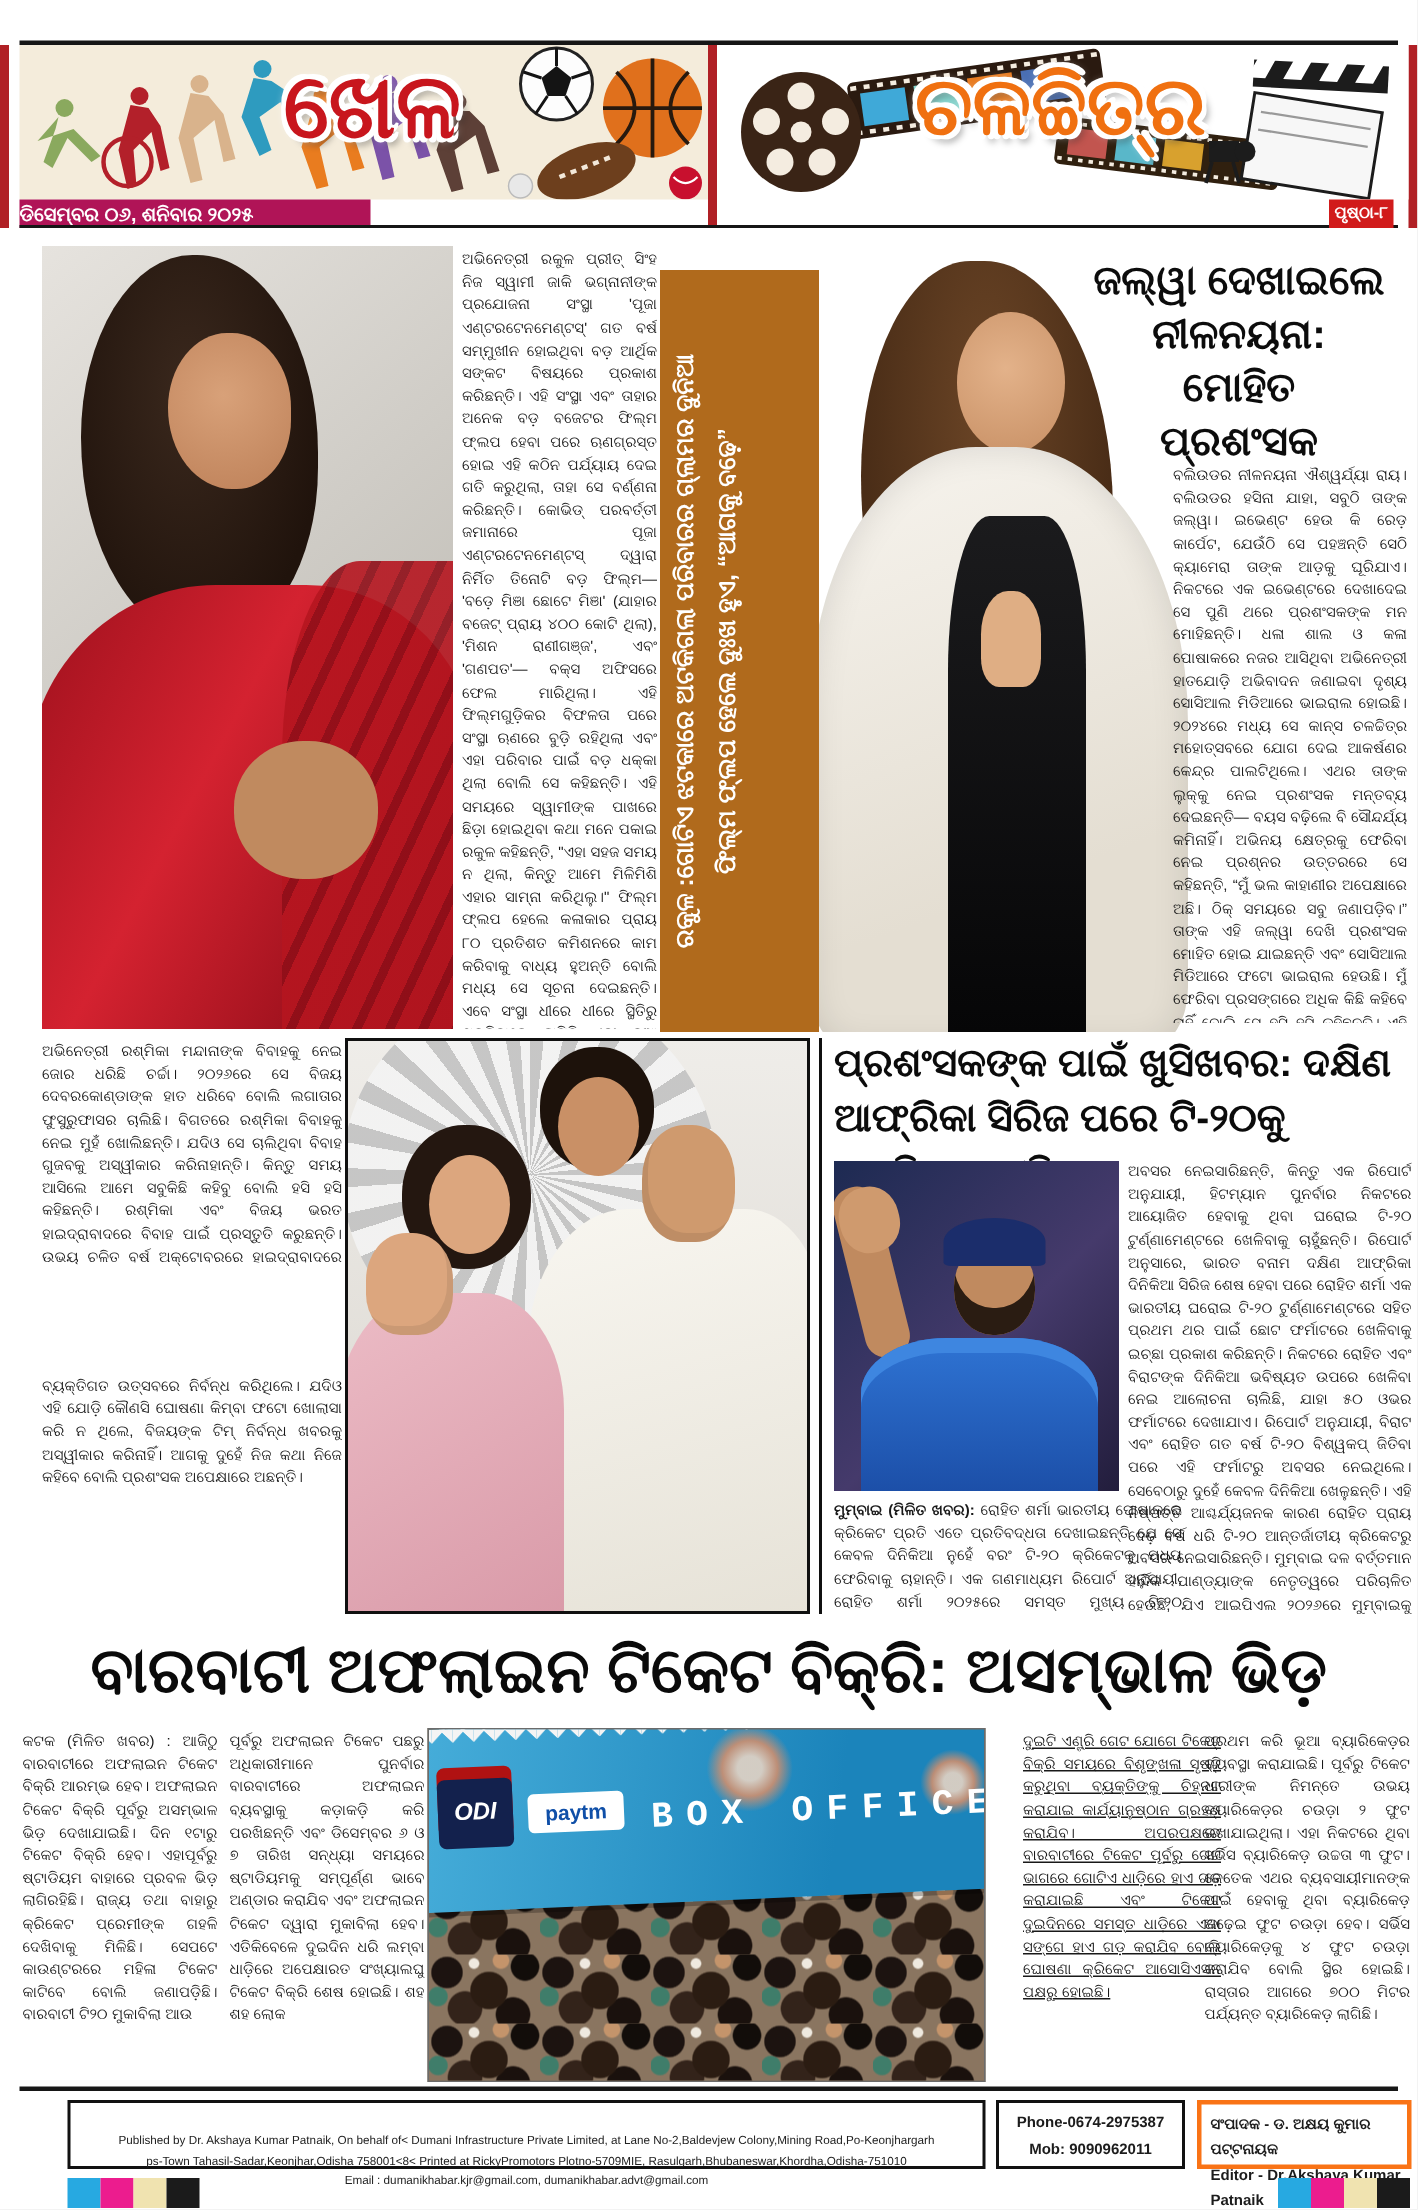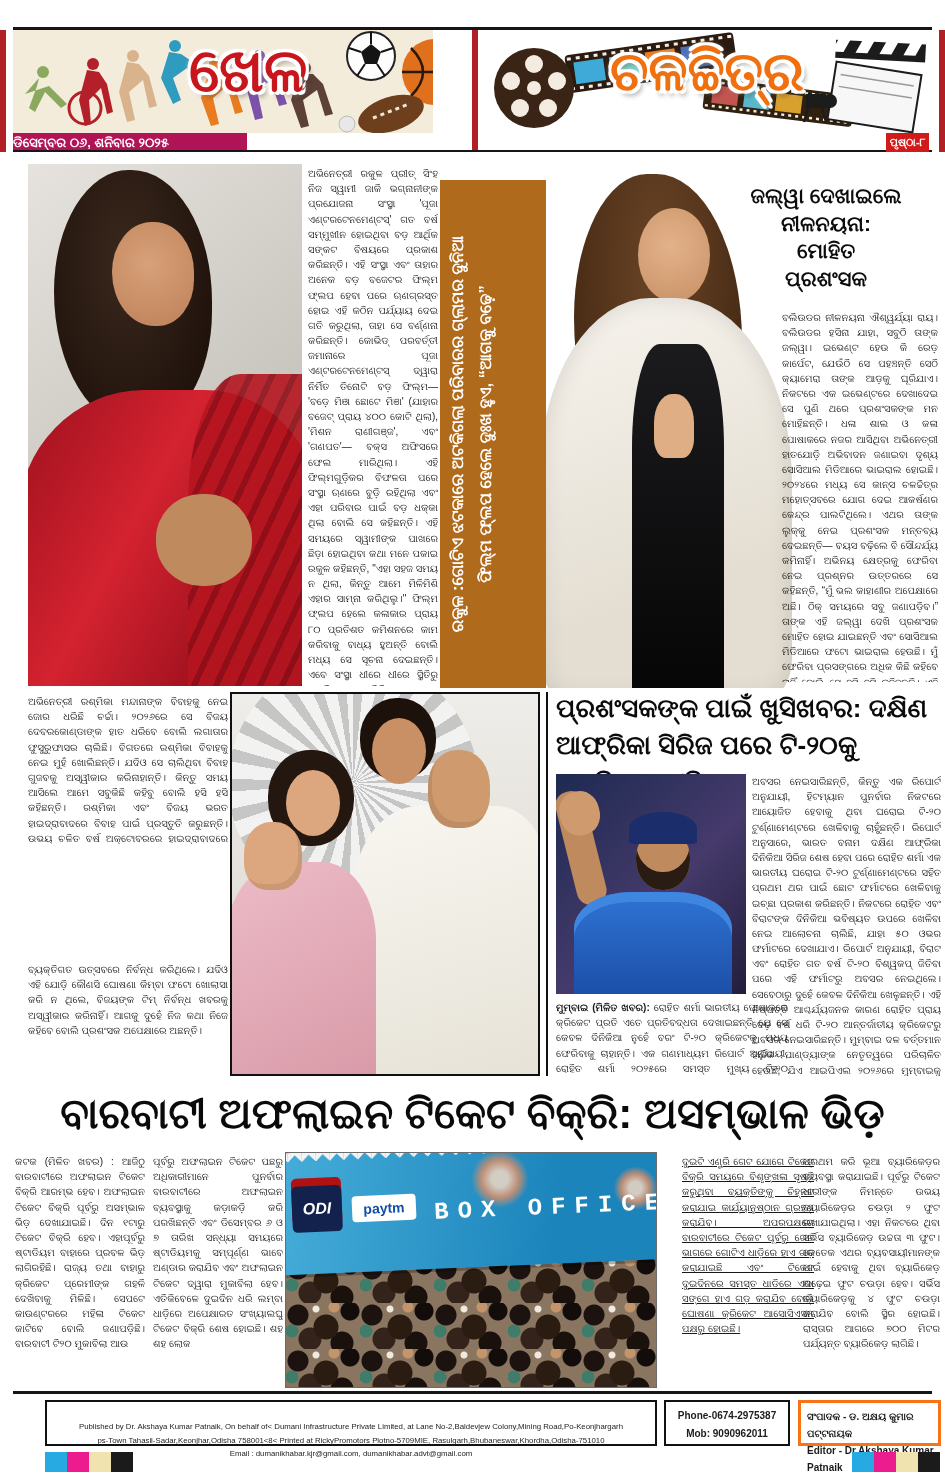--- a/index.html
+++ b/index.html
@@ -1,21 +1,21 @@
 <!DOCTYPE html>
 <html><head>
 <meta charset="utf-8">
 <style>
   html,body{margin:0;padding:0;background:#e9e9e9;}
   #page{position:relative;width:945px;height:1473px;background:#ffffff;margin:0 auto;
         font-family:"Liberation Sans","DejaVu Sans",sans-serif;color:#1c1c1c;overflow:hidden;}
   .abs{position:absolute;}
   .rule{background:#161616;}
   
-  .mast-left{left:13px;top:30px;width:420px;height:103px;background:#f4ecdb;overflow:hidden;}
+  .mast-left{left:13px;top:30px;width:459px;height:103px;background:#f4ecdb;overflow:hidden;}
   .mast-right{left:478px;top:30px;width:461px;height:103px;background:#ffffff;overflow:hidden;}
   .edge-red{width:6px;height:122px;top:30px;background:#b02025;}
   .khela-title{position:absolute;left:176px;top:6px;font-size:60px;font-weight:bold;color:#c8161d;
     text-shadow:-3px -3px 0 #fff,3px -3px 0 #fff,-3px 3px 0 #fff,3px 3px 0 #fff,0 0 7px #fff,4px 5px 5px rgba(0,0,0,.35);}
   .cine-title{position:absolute;left:132px;top:10px;font-size:54px;font-weight:bold;color:#f07010;
     text-shadow:-3px -3px 0 #fff,3px -3px 0 #fff,-3px 3px 0 #fff,3px 3px 0 #fff,0 0 7px #fff,4px 5px 5px rgba(0,0,0,.35);}
   .date-bar{left:13px;top:133px;width:234px;height:19px;background:#b01457;color:#fff;font-size:13px;
     font-weight:bold;text-align:left;line-height:19px;}
   .page-box{left:886px;top:133px;width:43px;height:19px;background:#d11b1b;color:#fff;font-size:11px;
     font-weight:bold;text-align:center;line-height:19px;}
@@ -33,22 +33,22 @@
   .rk-drape{position:absolute;left:160px;top:210px;width:130px;height:330px;background:repeating-linear-gradient(115deg,#b5151f 0 14px,#8f0e18 14px 20px);border-radius:40% 0 0 0;opacity:.9;}
   .pull-quote{left:440px;top:180px;width:106px;height:508px;background:#b06a1c;overflow:hidden;}
   .pq-inner{position:absolute;left:50%;top:50%;width:508px;height:100px;transform:translate(-50%,-50%) rotate(-90deg);
     color:#fff;font-weight:bold;font-size:16.5px;line-height:1.7;text-align:center;}
   .aish-area{left:546px;top:158px;width:395px;height:530px;background:#fff;overflow:hidden;}
   .ai-hair{position:absolute;left:28px;top:16px;width:168px;height:330px;background:radial-gradient(ellipse at 50% 30%,#6b4526,#4a2d17 70%);border-radius:46% 54% 40% 60%;}
   .ai-face{position:absolute;left:92px;top:50px;width:72px;height:94px;background:radial-gradient(circle at 45% 40%,#e3b28a,#c78f64);border-radius:50%;}
   .ai-shawl{position:absolute;left:-6px;top:140px;width:252px;height:400px;background:linear-gradient(160deg,#f7f4ee,#e4ded2 70%);border-radius:44% 46% 10% 10%;box-shadow:inset 0 0 24px rgba(0,0,0,.12);}
   .ai-dress{position:absolute;left:86px;top:186px;width:92px;height:344px;background:linear-gradient(#1b1b1d,#060607);border-radius:30% 30% 0 0;}
   .ai-hands{position:absolute;left:108px;top:236px;width:40px;height:64px;background:#dfae84;border-radius:45% 45% 30% 30%;}
-  .aish-headline{position:absolute;left:168px;top:24px;width:224px;text-align:center;font-weight:bold;
-    font-size:21px;line-height:1.32;color:#0c0c0c;}
+  .aish-headline{position:absolute;left:168px;top:12px;width:224px;text-align:center;font-weight:bold;
+    font-size:27px;line-height:1.32;color:#0c0c0c;}
   .aish-body{position:absolute;left:236px;top:152px;width:156px;height:372px;}
   
   .teal-box{left:28px;top:848px;width:200px;height:106px;background:#2cb2b8;color:#fff;font-weight:bold;
     font-size:18.5px;line-height:1.4;text-align:center;padding-top:10px;box-sizing:border-box;}
   .photo-couple{left:230px;top:692px;width:310px;height:384px;border:2px solid #101010;box-sizing:border-box;overflow:hidden;
     background:linear-gradient(#efede9,#d8d4cd);}
   .cp-burst{position:absolute;left:-4px;top:-36px;width:250px;height:250px;border-radius:50%;
     background:repeating-conic-gradient(#c2c2c2 0 6deg,#f3f3f3 6deg 14deg);opacity:.9;}
   .cp-rash-body{position:absolute;left:-8px;top:168px;width:152px;height:216px;background:linear-gradient(150deg,#ecbcc6,#d99aa8);border-radius:40% 36% 0 0;}
   .cp-rash-hair{position:absolute;left:36px;top:56px;width:86px;height:96px;background:#241710;border-radius:48%;}
@@ -233,21 +233,21 @@
     <div class="aish-headline">
       <div>ଜଲ୍ୱା ଦେଖାଇଲେ</div>
       <div>ନୀଳନୟନା:</div>
       <div>ମୋହିତ</div>
       <div>ପ୍ରଶଂସକ</div>
     </div>
     <div class="aish-body bodytext">ବଲିଉଡର ନୀଳନୟନା ଐଶ୍ୱର୍ଯ୍ୟା ରାୟ। ବଲିଉଡର ହସିନା ଯାହା, ସବୁଠି ତାଙ୍କ ଜଲ୍ୱା। ଇଭେଣ୍ଟ ହେଉ କି ରେଡ଼ କାର୍ପେଟ, ଯେଉଁଠି ସେ ପହଞ୍ଚନ୍ତି ସେଠି କ୍ୟାମେରା ତାଙ୍କ ଆଡ଼କୁ ଘୂରିଯାଏ। ନିକଟରେ ଏକ ଇଭେଣ୍ଟରେ ଦେଖାଦେଇ ସେ ପୁଣି ଥରେ ପ୍ରଶଂସକଙ୍କ ମନ ମୋହିଛନ୍ତି। ଧଳା ଶାଲ ଓ କଳା ପୋଷାକରେ ନଜର ଆସିଥିବା ଅଭିନେତ୍ରୀ ହାତଯୋଡ଼ି ଅଭିବାଦନ ଜଣାଇବା ଦୃଶ୍ୟ ସୋସିଆଲ ମିଡିଆରେ ଭାଇରାଲ ହୋଇଛି। ୨୦୨୪ରେ ମଧ୍ୟ ସେ କାନ୍ସ ଚଳଚ୍ଚିତ୍ର ମହୋତ୍ସବରେ ଯୋଗ ଦେଇ ଆକର୍ଷଣର କେନ୍ଦ୍ର ପାଲଟିଥିଲେ। ଏଥର ତାଙ୍କ ଲୁକ୍‌କୁ ନେଇ ପ୍ରଶଂସକ ମନ୍ତବ୍ୟ ଦେଇଛନ୍ତି— ବୟସ ବଢ଼ିଲେ ବି ସୌନ୍ଦର୍ଯ୍ୟ କମିନାହିଁ। ଅଭିନୟ କ୍ଷେତ୍ରକୁ ଫେରିବା ନେଇ ପ୍ରଶ୍ନର ଉତ୍ତରରେ ସେ କହିଛନ୍ତି, “ମୁଁ ଭଲ କାହାଣୀର ଅପେକ୍ଷାରେ ଅଛି। ଠିକ୍ ସମୟରେ ସବୁ ଜଣାପଡ଼ିବ।” ତାଙ୍କ ଏହି ଜଲ୍ୱା ଦେଖି ପ୍ରଶଂସକ ମୋହିତ ହୋଇ ଯାଇଛନ୍ତି ଏବଂ ସୋସିଆଲ ମିଡିଆରେ ଫଟୋ ଭାଇରାଲ ହେଉଛି। ମୁଁ ଫେରିବା ପ୍ରସଙ୍ଗରେ ଅଧିକ କିଛି କହିବେ ନାହିଁ ବୋଲି ସେ ହସି ହସି କହିଛନ୍ତି। ଏହି ଅବସରରେ ତାଙ୍କ ସହ ଝିଅ ଆରାଧ୍ୟା ମଧ୍ୟ ଉପସ୍ଥିତ ଥିଲେ ବୋଲି ଜଣାପଡ଼ିଛି। ଫଟୋକୁ ନେଇ ପ୍ରଶଂସକ ଭିନ୍ନ ଭିନ୍ନ ମତ ରଖିଛନ୍ତି ଓ ଅନେକ ତାଙ୍କୁ ବିଶ୍ୱସୁନ୍ଦରୀ ବୋଲି ସମ୍ବୋଧନ କରିଛନ୍ତି। ମୁଁ ଯେଉଁଠି ଥାଏ ଅଭିନୟ ମୋ ସାଙ୍ଗରେ ଥାଏ ବୋଲି ସେ କହିଛନ୍ତି। ଏହି ମନ୍ତବ୍ୟ ପରେ ପ୍ରଶଂସକ ତାଙ୍କ ଫେରିବାର ଅପେକ୍ଷାରେ ଅଛନ୍ତି। ଏହି ଖବର ଚର୍ଚ୍ଚାର ବିଷୟ ପାଲଟିଛି।</div>
   </div>
 
   <div class="abs bodytext" style="left:28px;top:694px;width:200px;height:150px;">ଅଭିନେତ୍ରୀ ରଶ୍ମିକା ମନ୍ଦାନାଙ୍କ ବିବାହକୁ ନେଇ ଜୋର ଧରିଛି ଚର୍ଚ୍ଚା। ୨୦୨୬ରେ ସେ ବିଜୟ ଦେବରକୋଣ୍ଡାଙ୍କ ହାତ ଧରିବେ ବୋଲି ଲଗାତାର ଫୁସୁରୁଫାସର ଚାଲିଛି। ବିଗତରେ ରଶ୍ମିକା ବିବାହକୁ ନେଇ ମୁହଁ ଖୋଲିଛନ୍ତି। ଯଦିଓ ସେ ଚାଲିଥିବା ବିବାହ ଗୁଜବକୁ ଅସ୍ୱୀକାର କରିନାହାନ୍ତି। କିନ୍ତୁ ସମୟ ଆସିଲେ ଆମେ ସବୁକିଛି କହିବୁ ବୋଲି ହସି ହସି କହିଛନ୍ତି। ରଶ୍ମିକା ଏବଂ ବିଜୟ ଭରତ ହାଇଦ୍ରାବାଦରେ ବିବାହ ପାଇଁ ପ୍ରସ୍ତୁତି କରୁଛନ୍ତି। ଉଭୟ ଚଳିତ ବର୍ଷ ଅକ୍ଟୋବରରେ ହାଇଦ୍ରାବାଦରେ ଏକ</div>
-  <div class="abs bodytext" style="left:28px;top:962px;width:200px;height:114px;">ବ୍ୟକ୍ତିଗତ ଉତ୍ସବରେ ନିର୍ବନ୍ଧ କରିଥିଲେ। ଯଦିଓ ଏହି ଯୋଡ଼ି କୌଣସି ଘୋଷଣା କିମ୍ବା ଫଟୋ ଖୋଲାସା କରି ନ ଥିଲେ, ବିଜୟଙ୍କ ଟିମ୍ ନିର୍ବନ୍ଧ ଖବରକୁ ଅସ୍ୱୀକାର କରିନାହିଁ। ଆଗକୁ ଦୁହେଁ ନିଜ କଥା ନିଜେ କହିବେ ବୋଲି ପ୍ରଶଂସକ ଅପେକ୍ଷାରେ ଅଛନ୍ତି।</div>
+  <div class="abs bodytext" style="left:28px;top:917px;width:200px;height:114px;">ବ୍ୟକ୍ତିଗତ ଉତ୍ସବରେ ନିର୍ବନ୍ଧ କରିଥିଲେ। ଯଦିଓ ଏହି ଯୋଡ଼ି କୌଣସି ଘୋଷଣା କିମ୍ବା ଫଟୋ ଖୋଲାସା କରି ନ ଥିଲେ, ବିଜୟଙ୍କ ଟିମ୍ ନିର୍ବନ୍ଧ ଖବରକୁ ଅସ୍ୱୀକାର କରିନାହିଁ। ଆଗକୁ ଦୁହେଁ ନିଜ କଥା ନିଜେ କହିବେ ବୋଲି ପ୍ରଶଂସକ ଅପେକ୍ଷାରେ ଅଛନ୍ତି।</div>
 
   <div class="abs photo-couple">
     <div class="cp-burst"></div>
     <div class="cp-vj-body"></div>
     <div class="cp-vj-hair"></div>
     <div class="cp-vj-face"></div>
     <div class="cp-vj-palm"></div>
     <div class="cp-rash-body"></div>
     <div class="cp-rash-hair"></div>
     <div class="cp-rash-face"></div>

